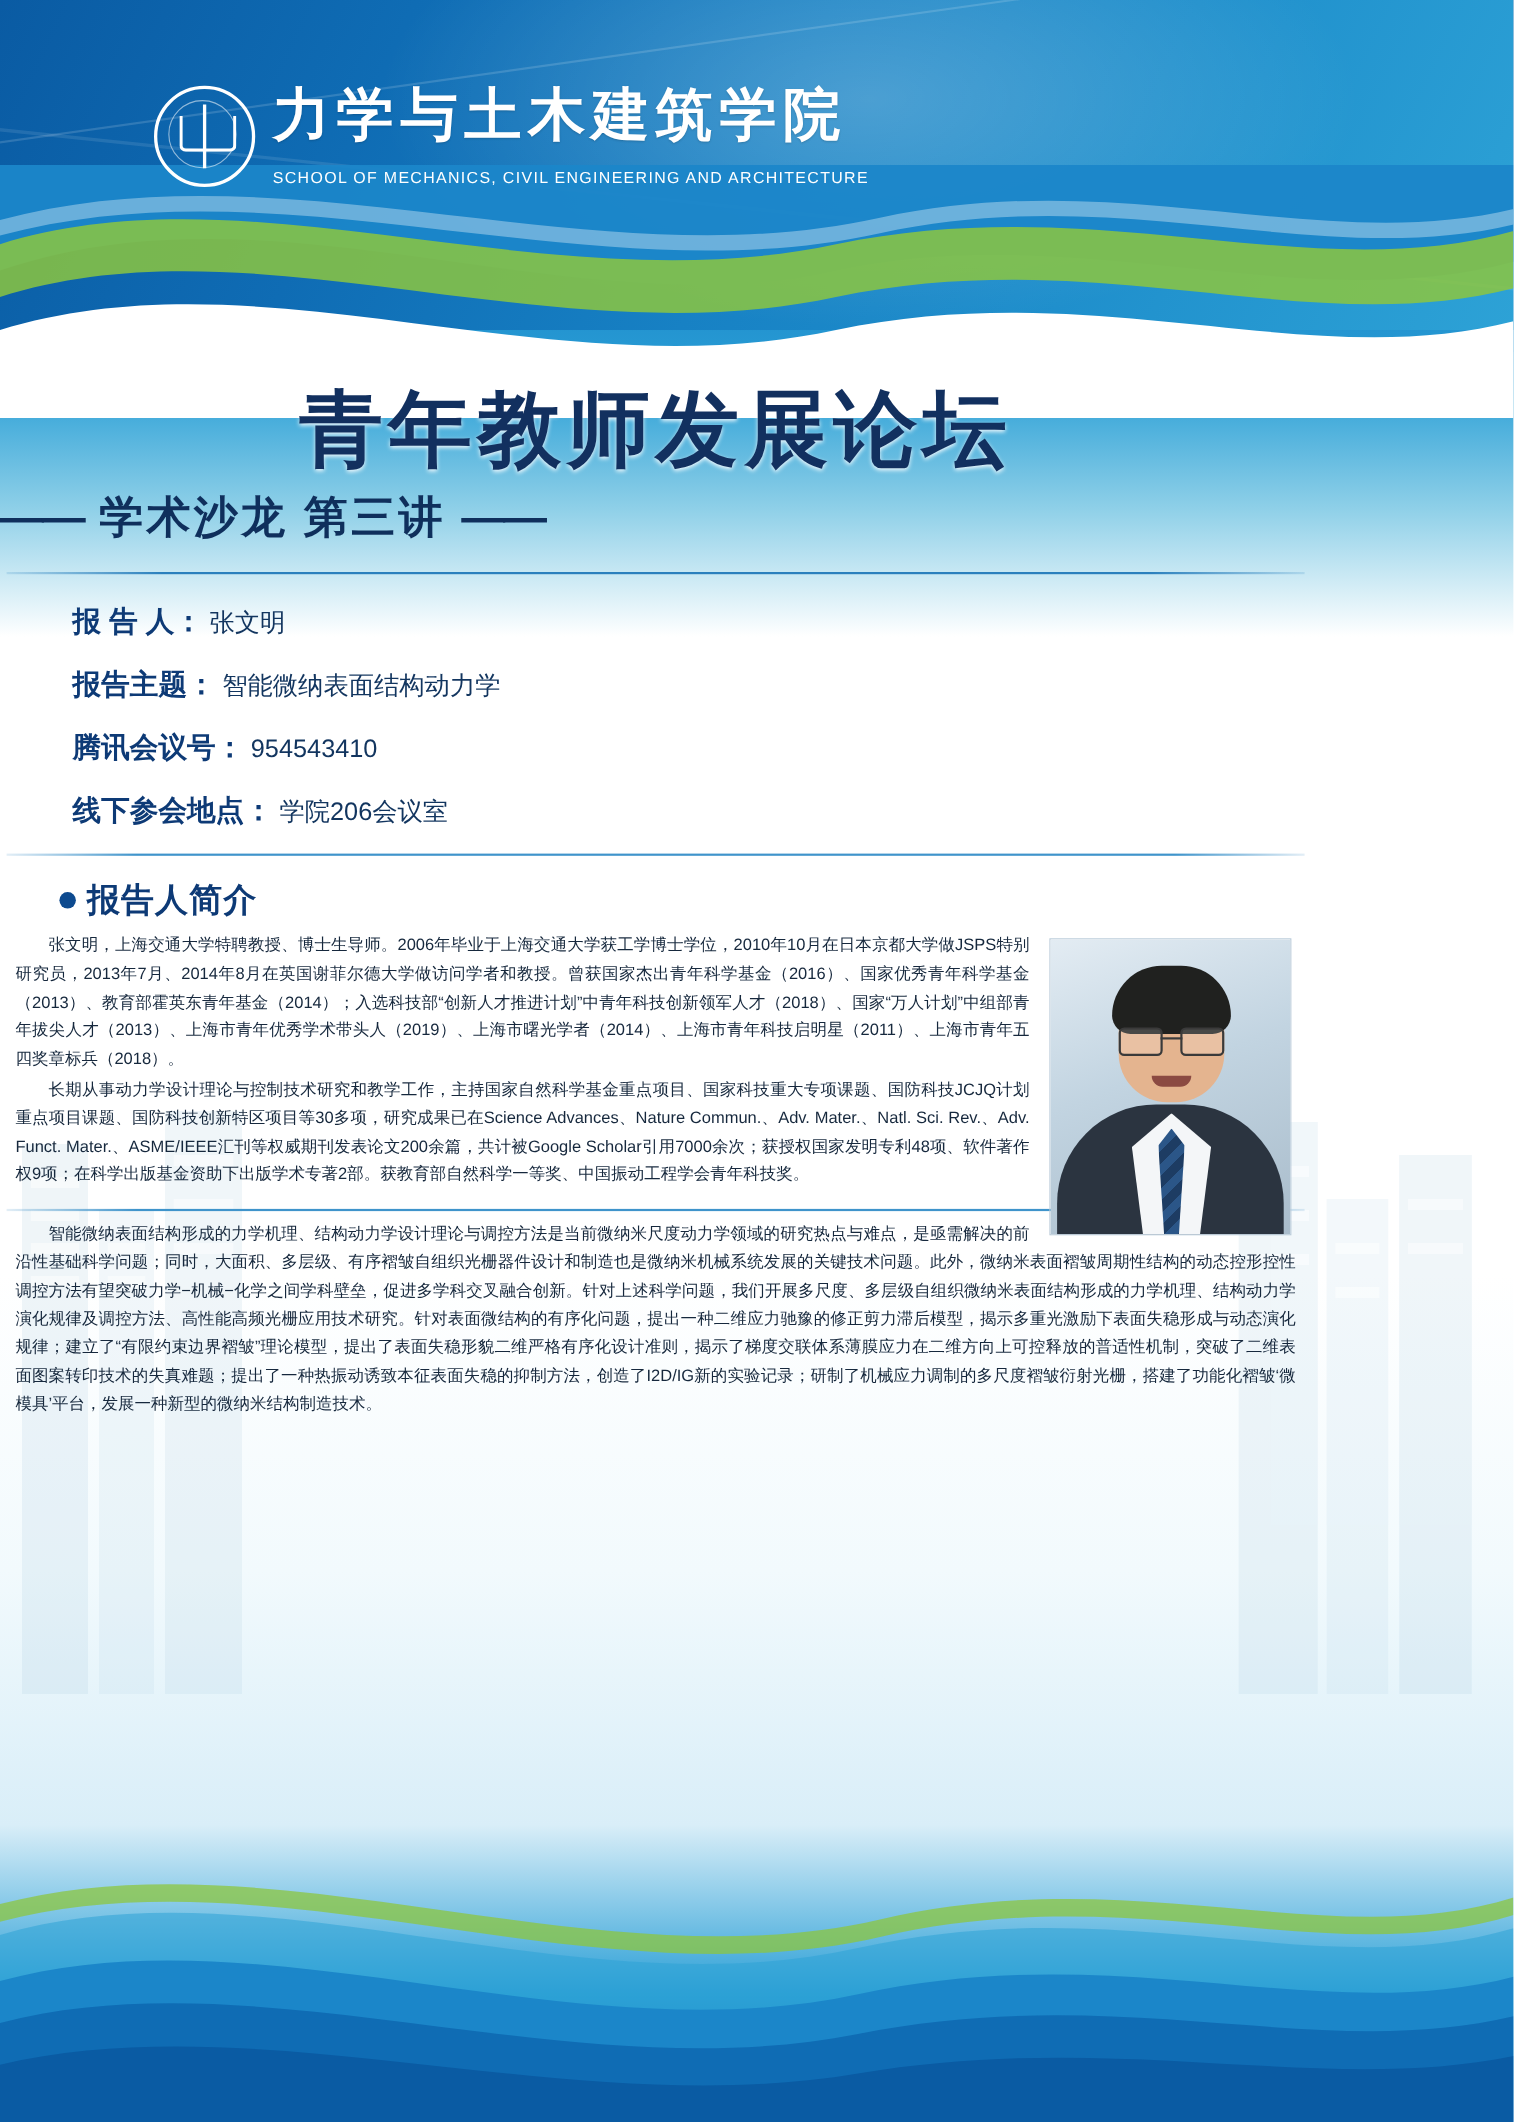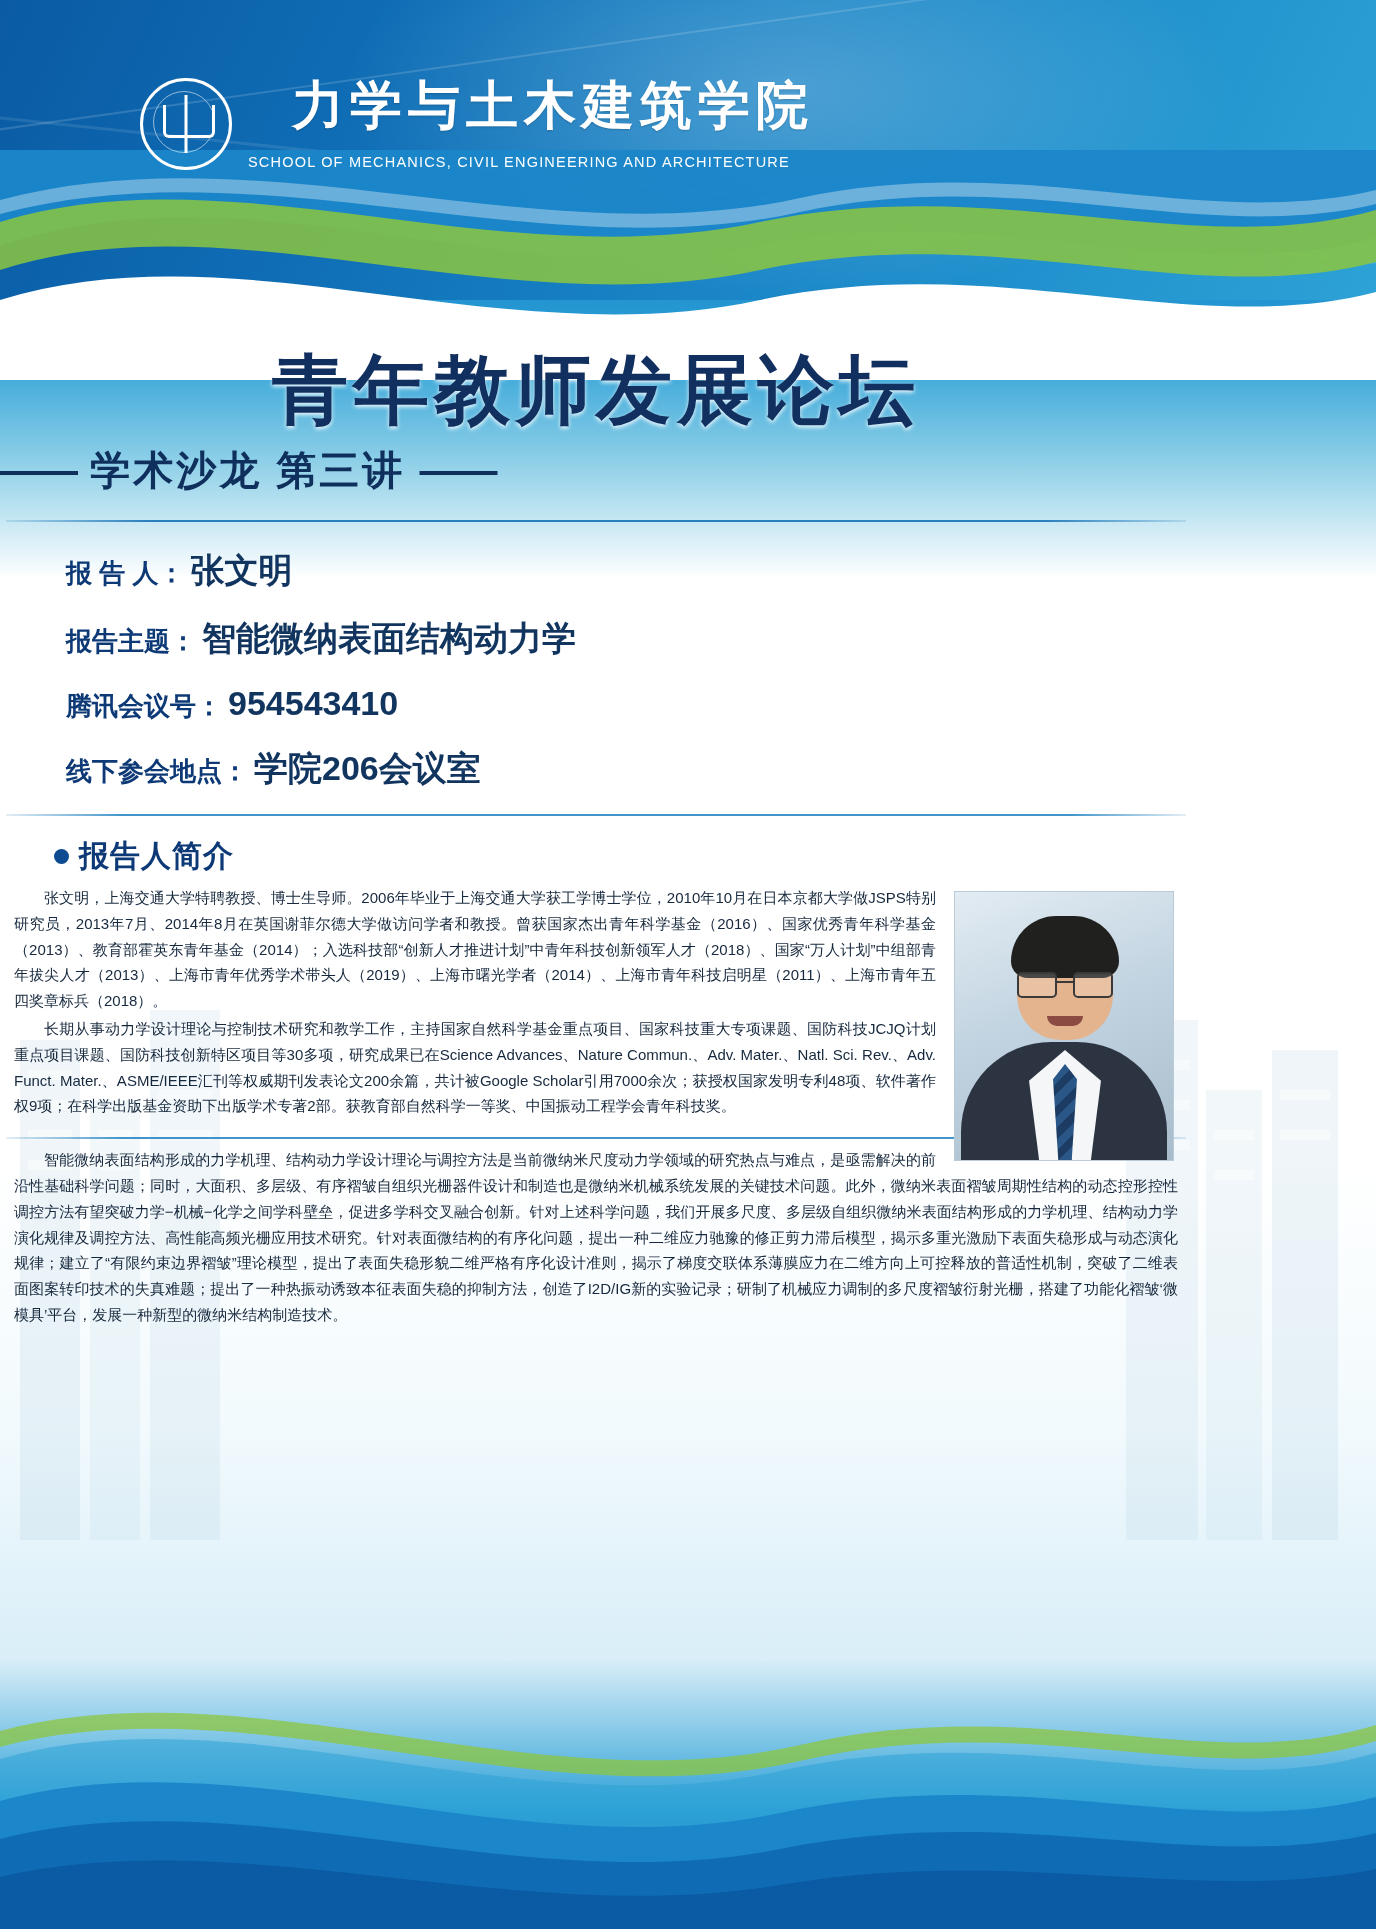--- a/index.html
+++ b/index.html
@@ -89,21 +89,20 @@
     border-radius: 50%;
   }
   .logo-text .cn {
     color: #ffffff;
     font-size: 52px;
     font-weight: bold;
     letter-spacing: 6px;
     line-height: 1.06;
     white-space: nowrap;
     text-shadow: 0 1px 2px rgba(0,0,0,0.18);
-    margin-left: 44px;
   }
   .logo-text .en {
     color: #ffffff;
     font-size: 14.5px;
     letter-spacing: 1.2px;
     white-space: nowrap;
     margin-top: 20px;
   }
 
   
@@ -169,22 +168,22 @@
     align-items: baseline;
     margin-bottom: 22px;
   }
   .info-label {
     font-size: 26px;
     font-weight: bold;
     color: #0d3a76;
     white-space: nowrap;
   }
   .info-value {
-    font-size: 34px;
-    font-weight: bold;
+    font-size: 23px;
+    font-weight: normal;
     color: #12355f;
     margin-left: 6px;
     white-space: nowrap;
   }
 
   .section-head {
     width: 1180px;
     margin: 20px auto 0 auto;
     padding-left: 48px;
     box-sizing: border-box;

